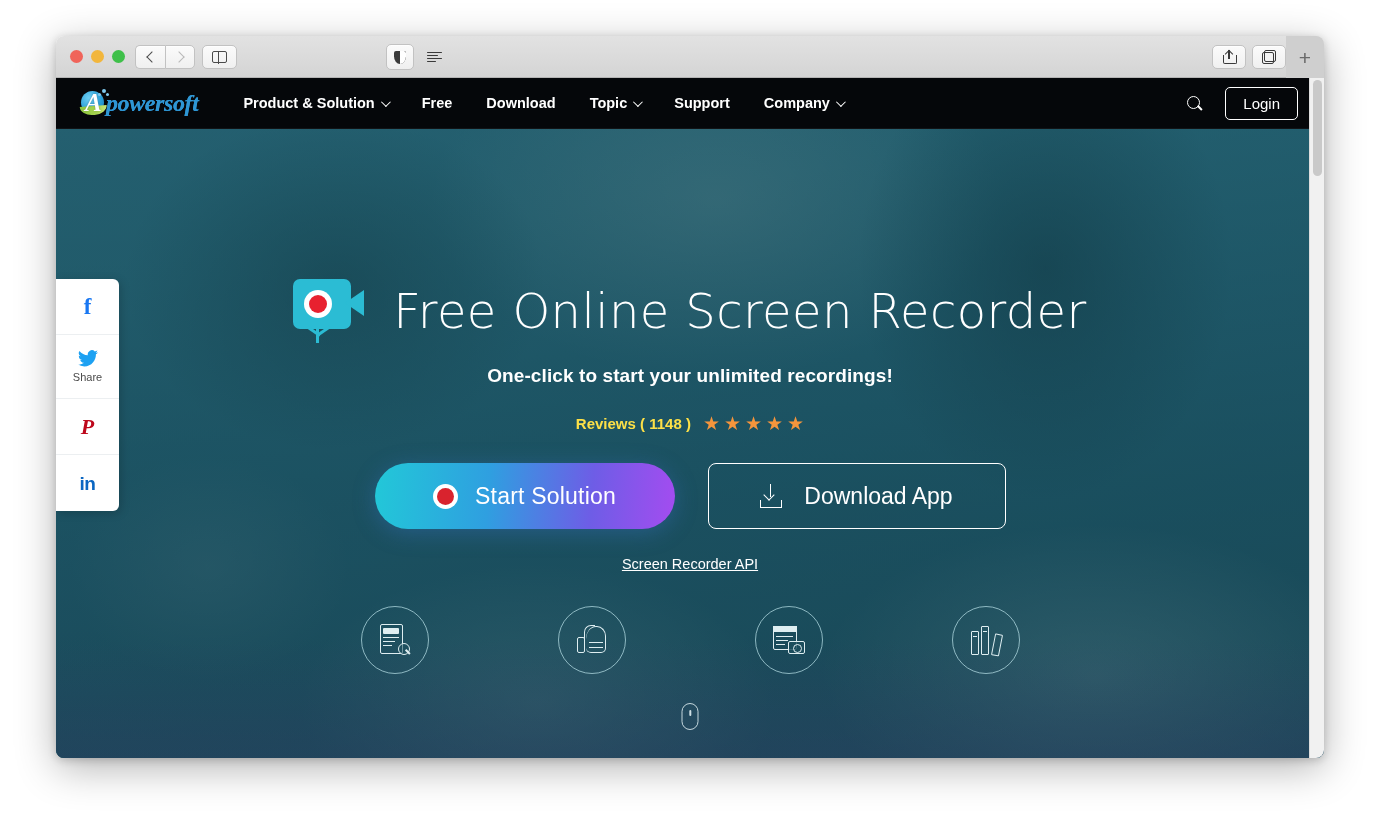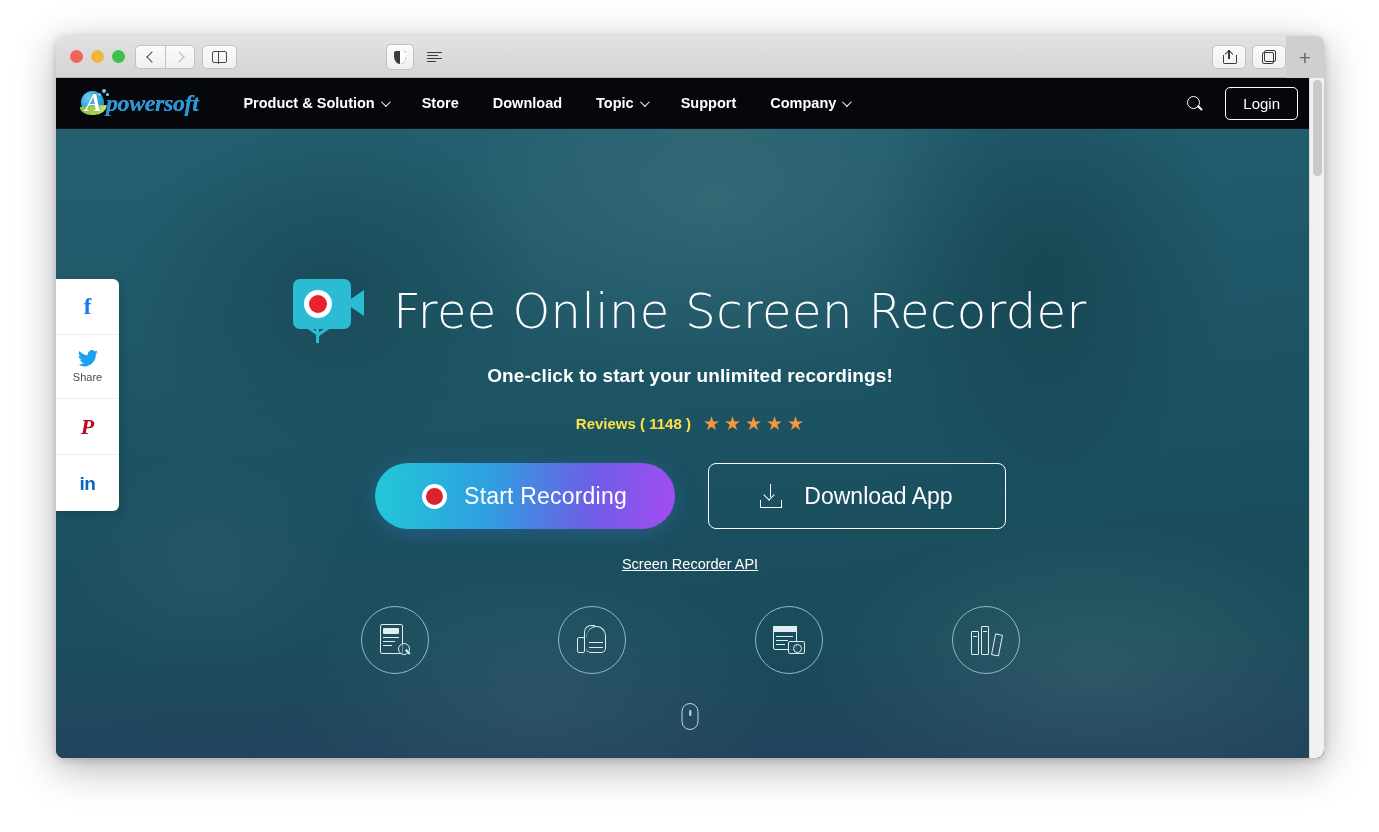--- a/index.html
+++ b/index.html
@@ -554,21 +554,21 @@
             </span>
         </span>
         <span id="logo-word">powersoft</span>
       </div>
 
       <div class="nav-item">
         <span>Product &amp; Solution</span>
         <span class="nav-caret"></span>
       </div>
       <div class="nav-item">
-        <span>Store</span>
+        <span>Free</span>
       </div>
       <div class="nav-item">
         <span>Download</span>
       </div>
       <div class="nav-item">
         <span>Topic</span>
         <span class="nav-caret"></span>
       </div>
       <div class="nav-item">
         <span>Support</span>
@@ -632,21 +632,21 @@
           <span class="star">★</span>
           <span class="star">★</span>
         </span>
       </div>
 
       <div id="cta-row">
         <div id="start-recording-btn">
           <span class="rec-dot">
               <i></i>
             </span>
-          <span id="start-recording-label">Start Recording</span>
+          <span id="start-recording-label">Start Solution</span>
         </div>
         <div id="download-app-btn">
           <span class="dl-glyph">
             <span class="stem"></span>
               <span class="head"></span>
               <span class="tray"></span>
           </span>
           <span id="download-app-label">Download App</span>
         </div>
       </div>

